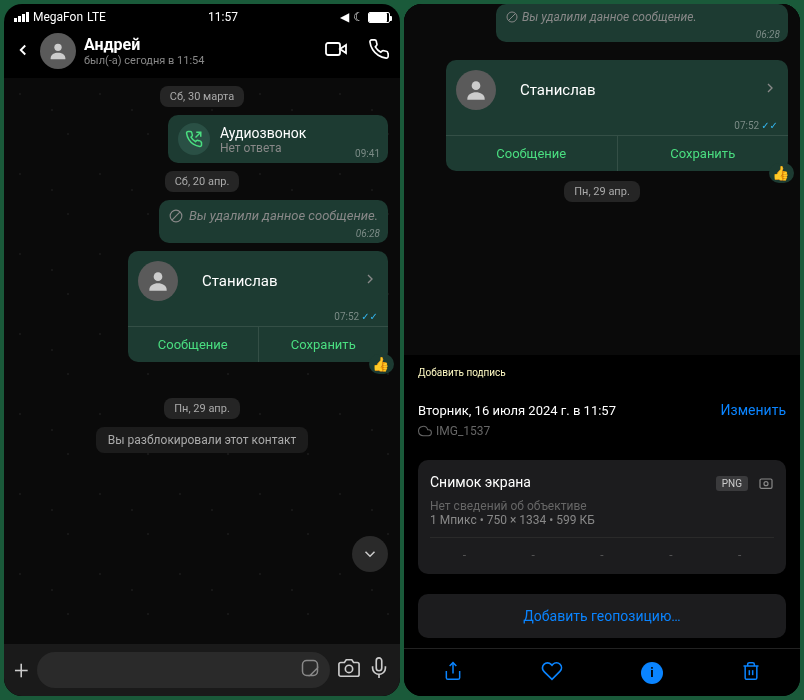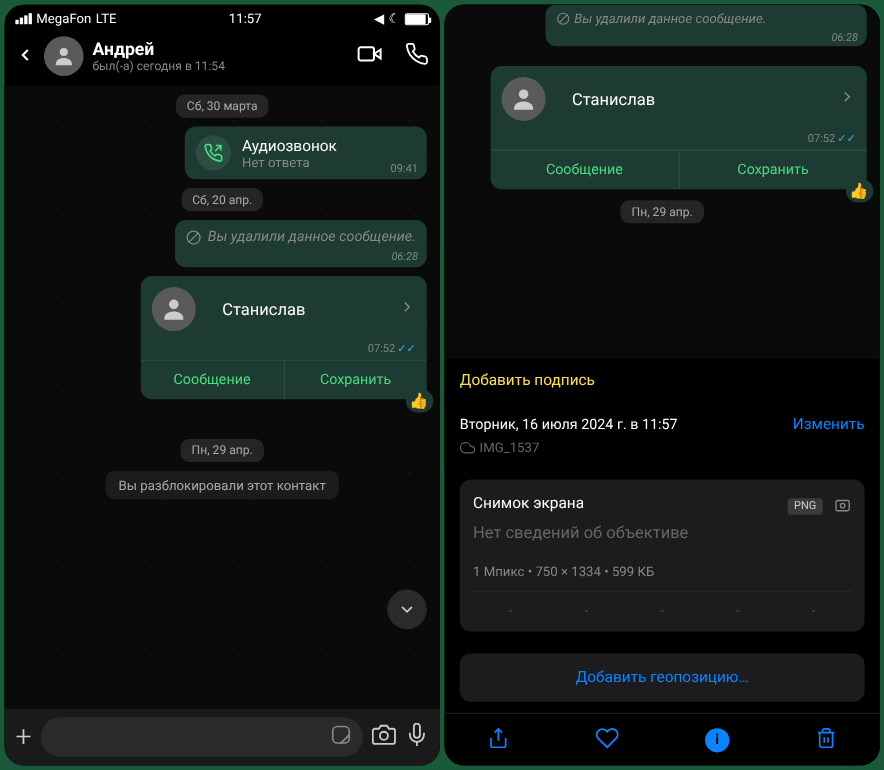--- a/index.html
+++ b/index.html
@@ -50,31 +50,31 @@
 .scroll-fab{position:absolute;right:12px;bottom:72px;width:36px;height:36px;border-radius:50%;background:#2a2a2a;display:flex;align-items:center;justify-content:center;color:#ccc}
 .input-bar{height:52px;display:flex;align-items:center;padding:0 10px;gap:8px;background:#1a1a1a}
 .input-field{flex:1;height:36px;background:#2a2a2a;border-radius:18px;display:flex;align-items:center;justify-content:flex-end;padding:0 10px;gap:8px}
 .input-icon{color:#888}
 
 .photo-top{flex:1;background:#0a0a0a;position:relative;overflow:hidden}
 .photo-preview{position:absolute;top:0;left:0;right:0;height:225px;background:#0a0a0a;padding:0 12px}
 .pv-msg{background:#1d3b32;border-radius:10px;padding:6px 10px;color:#888;font-size:12px;font-style:italic;text-align:right;margin-bottom:18px;margin-left:80px;position:relative;padding-bottom:18px}
 .pv-time{position:absolute;right:8px;bottom:2px;font-size:10px;color:#7a8a85}
 .date2{align-self:center;background:rgba(40,40,40,0.9);color:#aaa;font-size:11px;padding:4px 10px;border-radius:8px;text-align:center;margin:10px auto;width:fit-content}
-.caption-bar{padding:12px 14px;color:#fde047;font-size:14px;background:#000}
+.caption-bar{padding:12px 14px;color:#fef9c3;font-size:10px;background:#000}
 .meta-section{background:#000;padding:12px 14px}
 .meta-row{display:flex;justify-content:space-between;align-items:center;margin-bottom:6px}
 .meta-date{color:#fff;font-size:13px}
 .meta-edit{color:#0a84ff;font-size:14px}
 .meta-file{color:#666;font-size:12px;display:flex;align-items:center;gap:4px}
 .info-card{background:#1c1c1e;border-radius:10px;margin:10px 14px;padding:12px}
 .ic-header{display:flex;justify-content:space-between;align-items:center;margin-bottom:8px}
 .ic-title{color:#fff;font-size:14px}
 .ic-badge{background:#3a3a3c;color:#ccc;font-size:10px;padding:2px 6px;border-radius:3px;margin-right:6px}
-.ic-lens{color:#666;font-size:15px;margin-bottom:20px}
+.ic-lens{color:#666;font-size:12px;margin-bottom:0}
 .ic-specs{color:#888;font-size:12px}
 .ic-dashes{display:flex;justify-content:space-around;color:#555;font-size:12px;margin-top:10px;padding-top:10px;border-top:1px solid #2a2a2a}
 .action-btn{background:#1c1c1e;border-radius:10px;margin:10px 14px;padding:14px;text-align:center;color:#0a84ff;font-size:14px}
 .photo-toolbar{height:48px;display:flex;justify-content:space-around;align-items:center;background:#000;border-top:1px solid #222}
 .tb-icon{color:#0a84ff}
 .tb-info{width:22px;height:22px;border-radius:50%;background:#0a84ff;color:#000;display:flex;align-items:center;justify-content:center;font-size:13px;font-weight:bold}
 </style>
 </head>
 <body>
 

